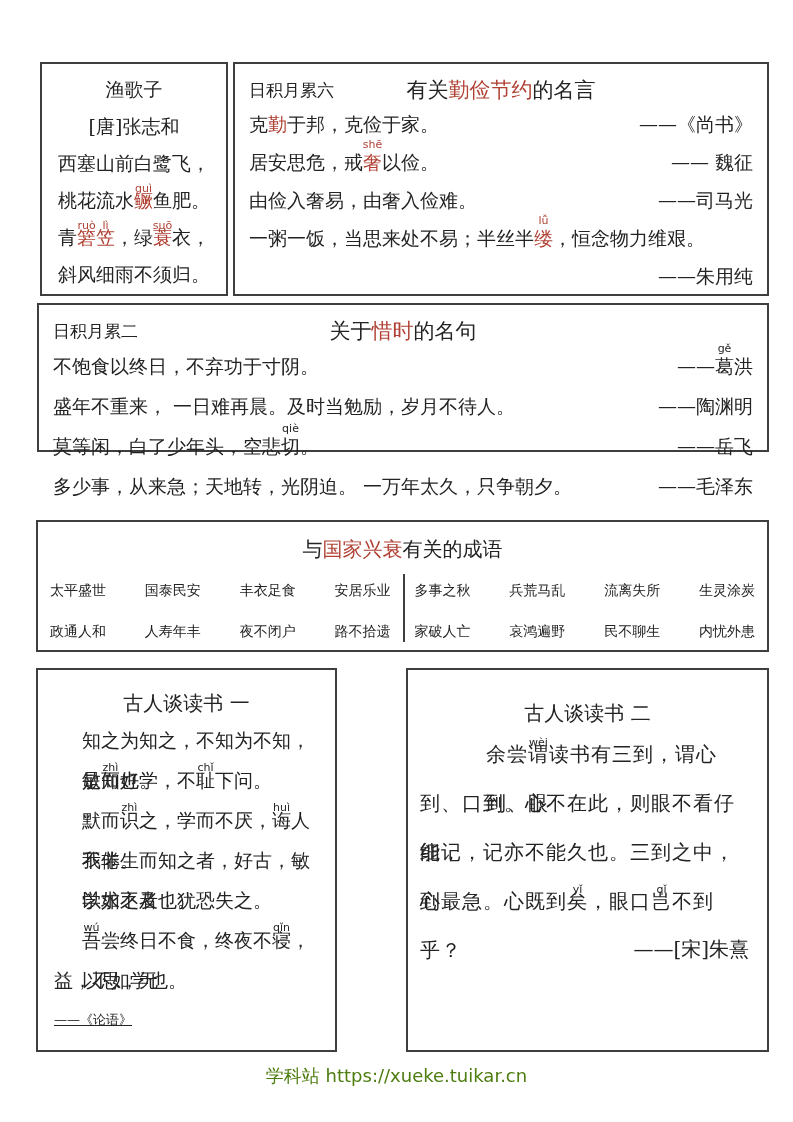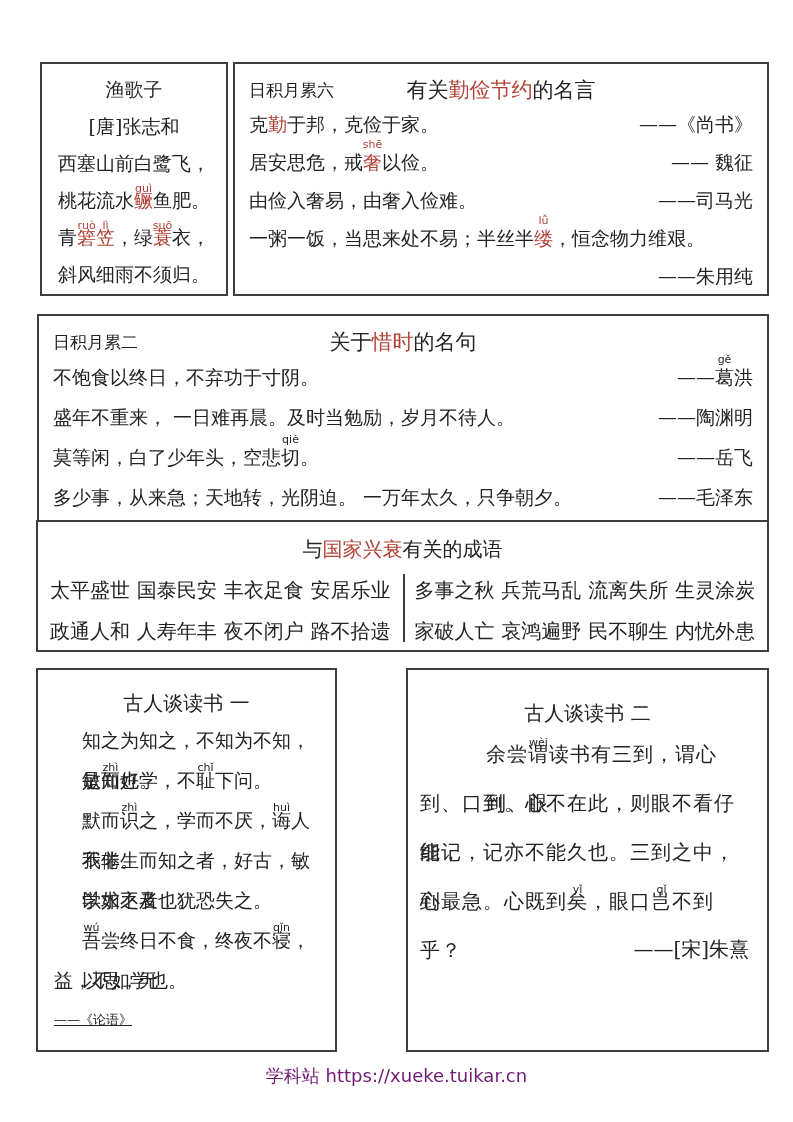--- a/index.html
+++ b/index.html
@@ -8,21 +8,21 @@
   .box { position:absolute; border:2px solid #3e3e3e; background:#fff; }
   .red { color:#b04134; }
   .sg { white-space:pre-wrap; }
   .rb { position:relative; display:inline-block; }
   .py { position:absolute; top:-12px; left:50%; transform:translateX(-50%);
         font-size:11px; letter-spacing:0; font-family:"DejaVu Sans", sans-serif; white-space:nowrap; }
 
   
   #box-fisher   { left:40px;  top:62px;  width:188px; height:234px; }
   #box-riji6    { left:233px; top:62px;  width:536px; height:234px; }
-  #box-riji2    { left:37px;  top:314px; width:732px; height:211px; }
+  #box-riji2    { left:37px;  top:303px; width:732px; height:149px; }
   #box-idioms   { left:36px;  top:520px; width:733px; height:132px; }
   #box-reading1 { left:36px;  top:668px; width:301px; height:384px; }
   #box-reading2 { left:406px; top:668px; width:363px; height:384px; }
 
   
   #box-fisher .pline { height:37px; line-height:37px; text-align:center; font-size:19px; }
   #box-fisher .pline:first-child { margin-top:7px; }
 
   
   .quote-box { padding:0 14px; }
@@ -32,39 +32,39 @@
   .q-row { display:flex; justify-content:space-between; align-items:center; font-size:19px; }
   #box-riji6 .q-row { height:38px; }
   #box-riji2 .q-row { height:40px; }
   .q-row.only-attr { justify-content:flex-end; }
   .q-attr { white-space:nowrap; }
 
   
   #box-idioms .i-title { text-align:center; font-size:20px; height:30px; line-height:30px; margin-top:12px; }
   .i-grid { display:flex; margin-top:6px; }
   .i-col { width:50%; }
-  .i-row { display:flex; justify-content:space-between; height:41px; line-height:41px; font-size:20px; padding:0 12px; }
+  .i-row { display:flex; justify-content:space-between; height:41px; line-height:41px; font-size:14px; padding:0 12px; }
   .i-divider { position:absolute; left:50%; top:52px; bottom:8px; width:2px; background:#3e3e3e; }
 
   
   .read-box { padding:0 16px; }
   .r-title { text-align:center; font-size:20px; height:34px; line-height:34px; margin-top:16px; }
   #box-reading1 .r-line { height:40px; line-height:40px; font-size:19px; }
   #box-reading1 .l-ind { padding-left:28px; }
   #box-reading1 .r-attr { height:40px; line-height:40px; font-size:13px; text-align:left; padding-right:14px;text-decoration:underline; }
   #box-reading2 { padding:8px 12px; }
   #box-reading2 .r-title { margin-top:18px; }
   #box-reading2 .r-line { height:49px; line-height:49px; font-size:20px; letter-spacing:1px; }
   #box-reading2 .l2-first { padding-left:66px; }
   #box-reading2 .r-attr { height:46px; line-height:46px; font-size:20px; text-align:right; padding-right:6px; }
 
   
   #footer { position:absolute; left:0; right:0; top:1064px; text-align:center;
             font-size:18px; color:#8f8f8f; font-family:"DejaVu Sans", sans-serif; }
-  #footer a { color:#701a75; text-decoration:none; }
+  #footer a { color:#4d7c0f; text-decoration:none; }
 </style>
 </head>
 <body>
 
 <div class="box" id="box-fisher">
   <div class="pline"><span class="sg">渔歌子</span></div>
   <div class="pline"><span class="sg">[唐]张志和</span></div>
   <div class="pline"><span class="sg">西塞山前白鹭飞，</span></div>
   <div class="pline"><span class="sg">桃花流水</span><span class="sg red rb"><span class="py">guì</span>鳜</span><span class="sg">鱼肥。</span></div>
   <div class="pline"><span class="sg">青</span><span class="sg red rb"><span class="py">ruò</span>箬</span><span class="sg red rb"><span class="py">lì</span>笠</span><span class="sg">，绿</span><span class="sg red rb"><span class="py">suō</span>蓑</span><span class="sg">衣，</span></div>

